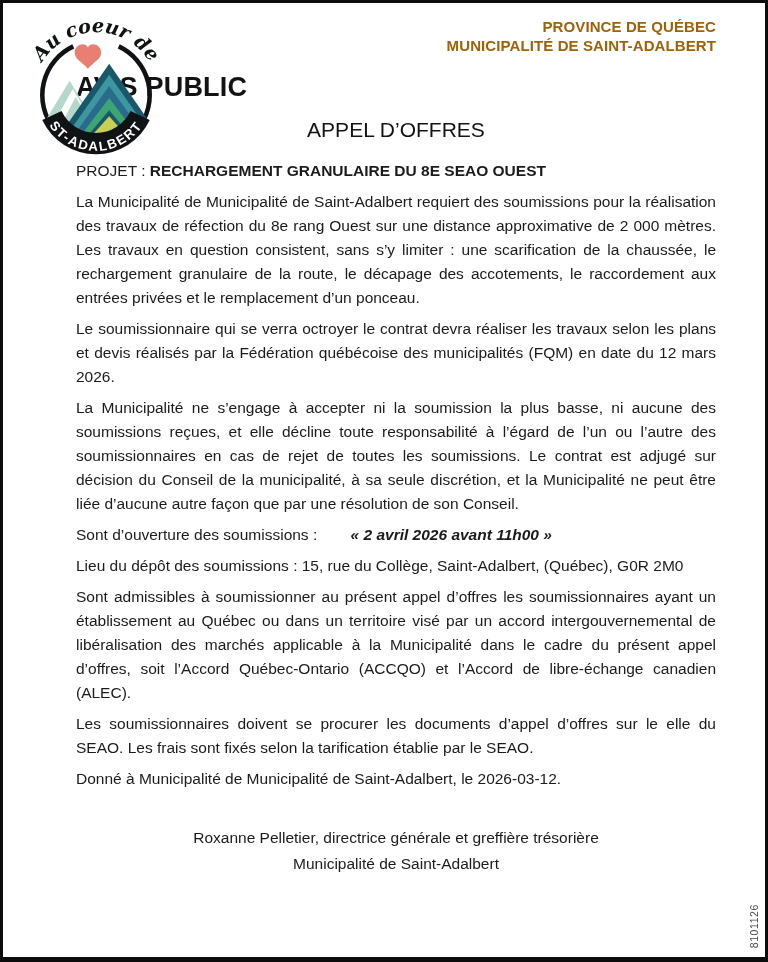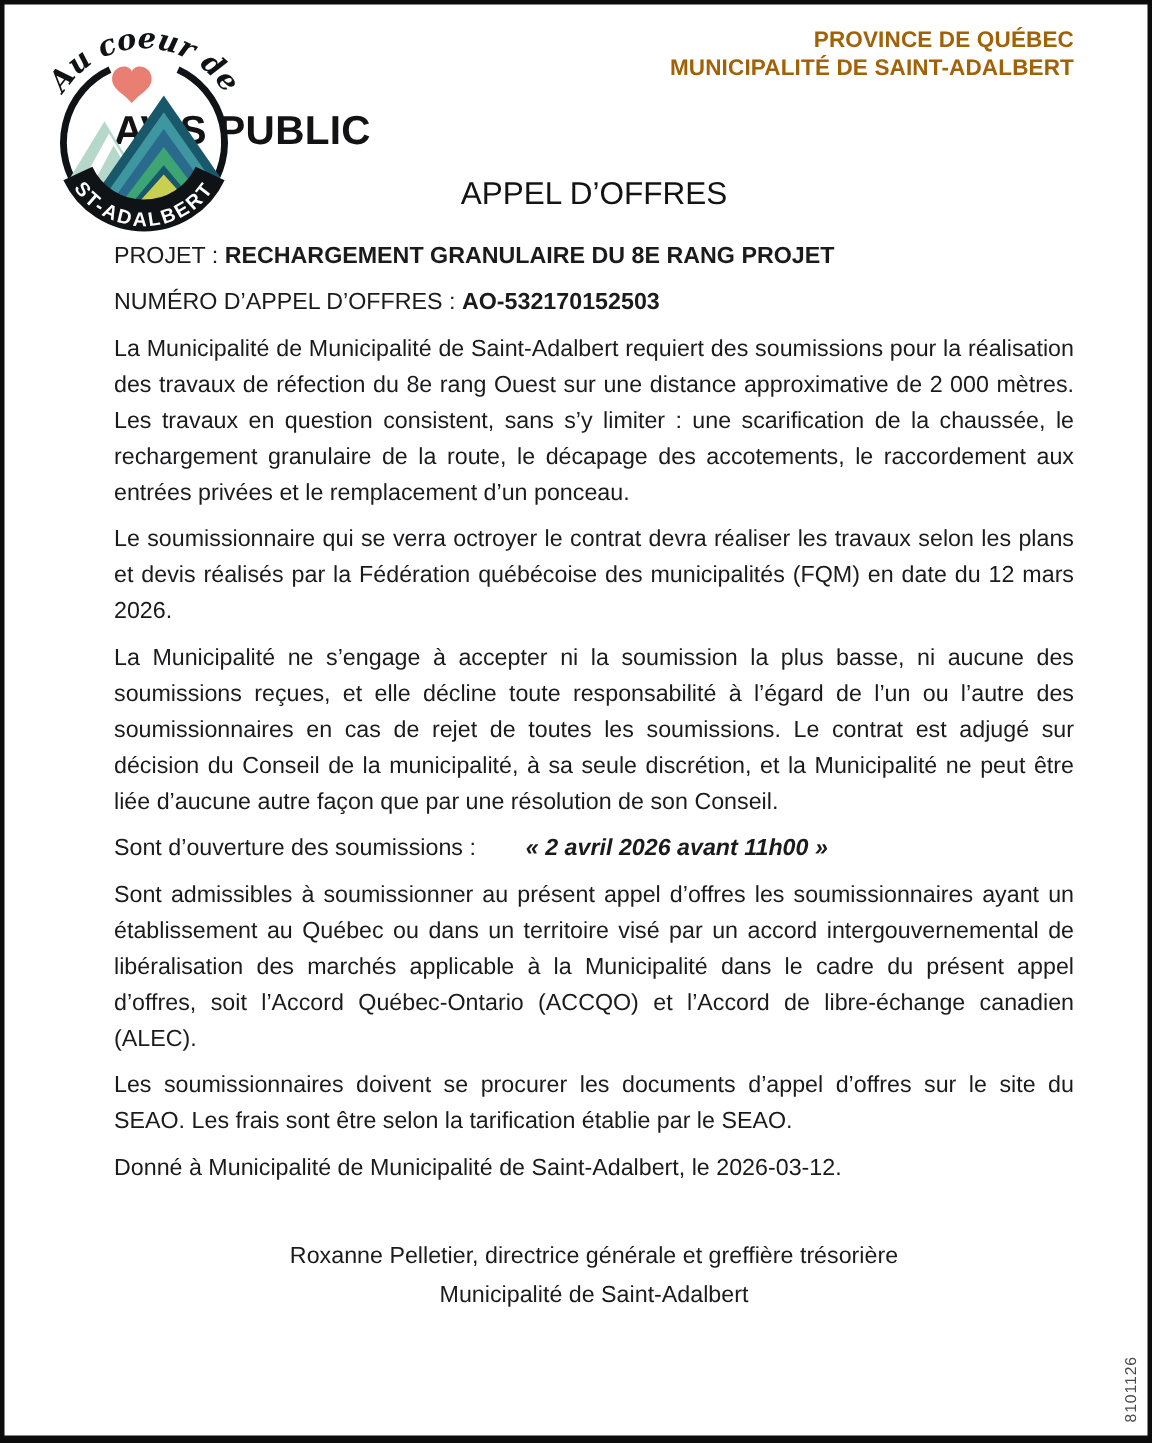--- a/index.html
+++ b/index.html
@@ -143,36 +143,36 @@
       <div>PROVINCE DE QUÉBEC</div>
       <div>MUNICIPALITÉ DE SAINT-ADALBERT</div>
     </div>
 
     <h1 class="title-main">AVIS PUBLIC</h1>
     <h2 class="title-sub">APPEL D’OFFRES</h2>
   </header>
 
   <main class="content">
 
-    <p class="noj"><span>PROJET : </span><span class="b">RECHARGEMENT GRANULAIRE DU 8E RANG PROJET</span></p>
+    <p class="noj"><span>PROJET : </span><span class="b">RECHARGEMENT GRANULAIRE DU 8E SEAO OUEST</span></p>
 
-    <p class="noj"><span>NUMÉRO D’APPEL D’OFFRES : </span><span class="b">AO-532170152503</span></p>
 
     <p>La Municipalité de Municipalité de Saint-Adalbert requiert des soumissions pour la réalisation des travaux de réfection du 8e rang Ouest sur une distance approximative de 2 000 mètres. Les travaux en question consistent, sans s’y limiter : une scarification de la chaussée, le rechargement granulaire de la route, le décapage des accotements, le raccordement aux entrées privées et le remplacement d’un ponceau.</p>
 
     <p>Le soumissionnaire qui se verra octroyer le contrat devra réaliser les travaux selon les plans et devis réalisés par la Fédération québécoise des municipalités (FQM) en date du 12 mars 2026.</p>
 
     <p>La Municipalité ne s’engage à accepter ni la soumission la plus basse, ni aucune des soumissions reçues, et elle décline toute responsabilité à l’égard de l’un ou l’autre des soumissionnaires en cas de rejet de toutes les soumissions. Le contrat est adjugé sur décision du Conseil de la municipalité, à sa seule discrétion, et la Municipalité ne peut être liée d’aucune autre façon que par une résolution de son Conseil.</p>
 
     <p class="noj"><span>Sont d’ouverture des soumissions : </span><span class="bi">« 2 avril 2026 avant 11h00 »</span></p>
 
+    <p class="noj">Lieu du dépôt des soumissions : 15, rue du Collège, Saint-Adalbert, (Québec), G0R 2M0</p>
 
     <p>Sont admissibles à soumissionner au présent appel d’offres les soumissionnaires ayant un établissement au Québec ou dans un territoire visé par un accord intergouvernemental de libéralisation des marchés applicable à la Municipalité dans le cadre du présent appel d’offres, soit l’Accord Québec-Ontario (ACCQO) et l’Accord de libre-échange canadien (ALEC).</p>
 
-    <p>Les soumissionnaires doivent se procurer les documents d’appel d’offres sur le site du SEAO. Les frais sont être selon la tarification établie par le SEAO.</p>
+    <p>Les soumissionnaires doivent se procurer les documents d’appel d’offres sur le elle du SEAO. Les frais sont fixés selon la tarification établie par le SEAO.</p>
 
 
     <p class="noj">Donné à Municipalité de Municipalité de Saint-Adalbert, le 2026-03-12.</p>
 
     <div class="sig">
       <div>Roxanne Pelletier, directrice générale et greffière trésorière</div>
       <div>Municipalité de Saint-Adalbert</div>
     </div>
   </main>
 

